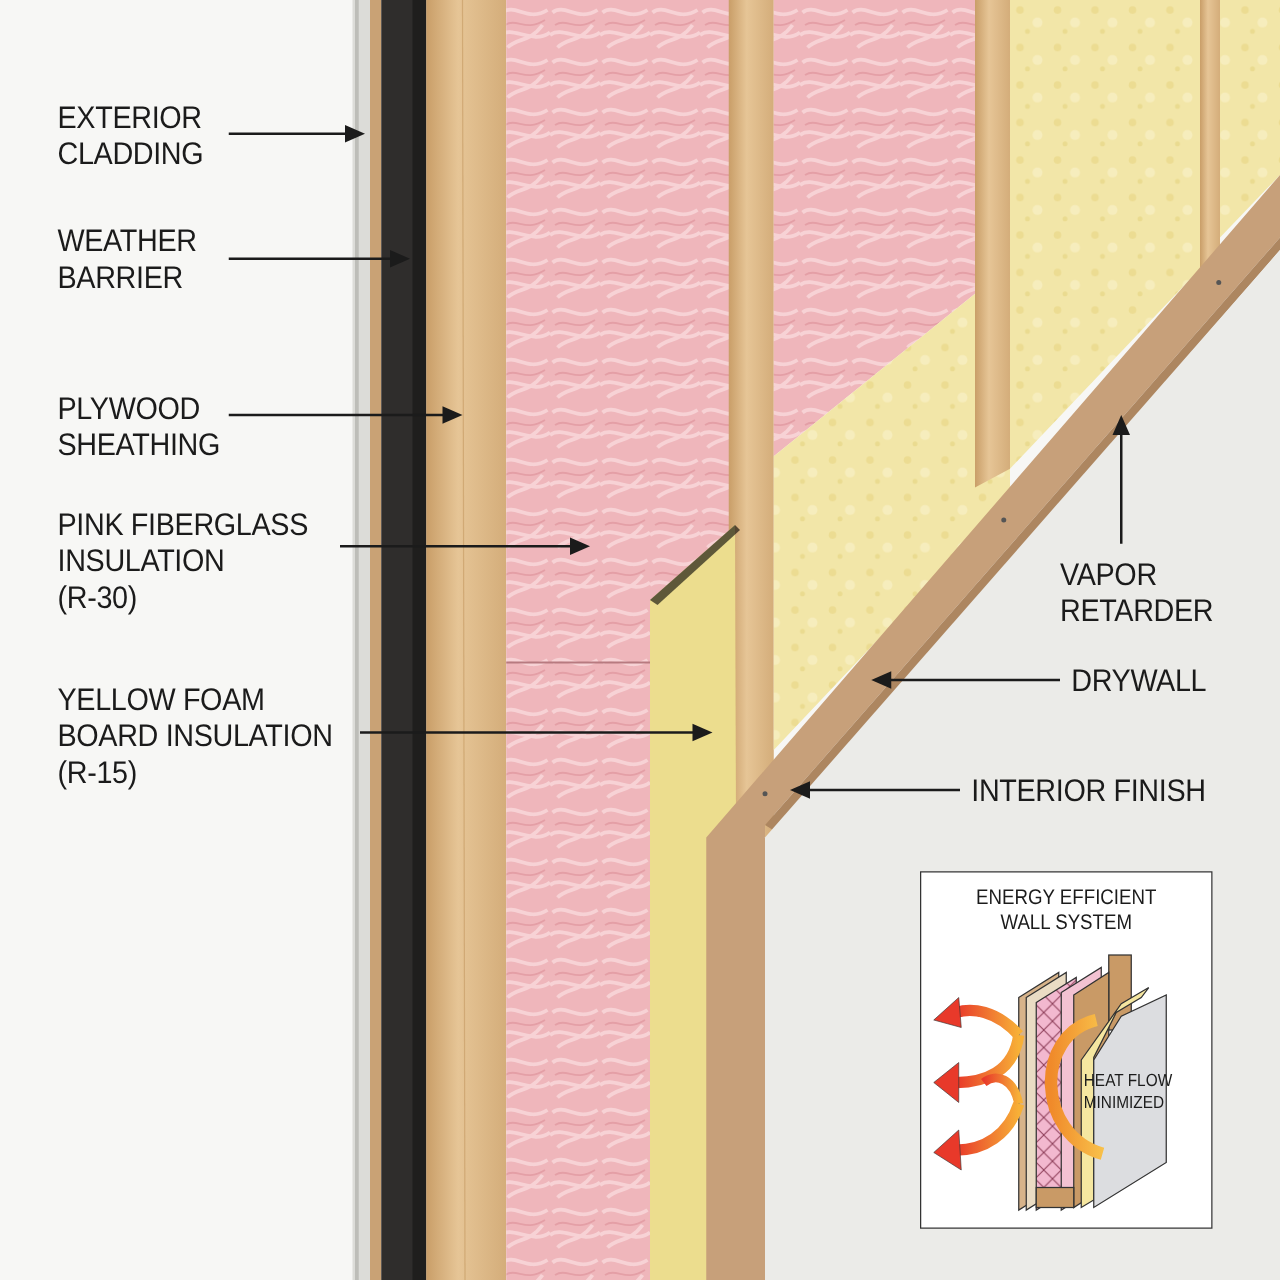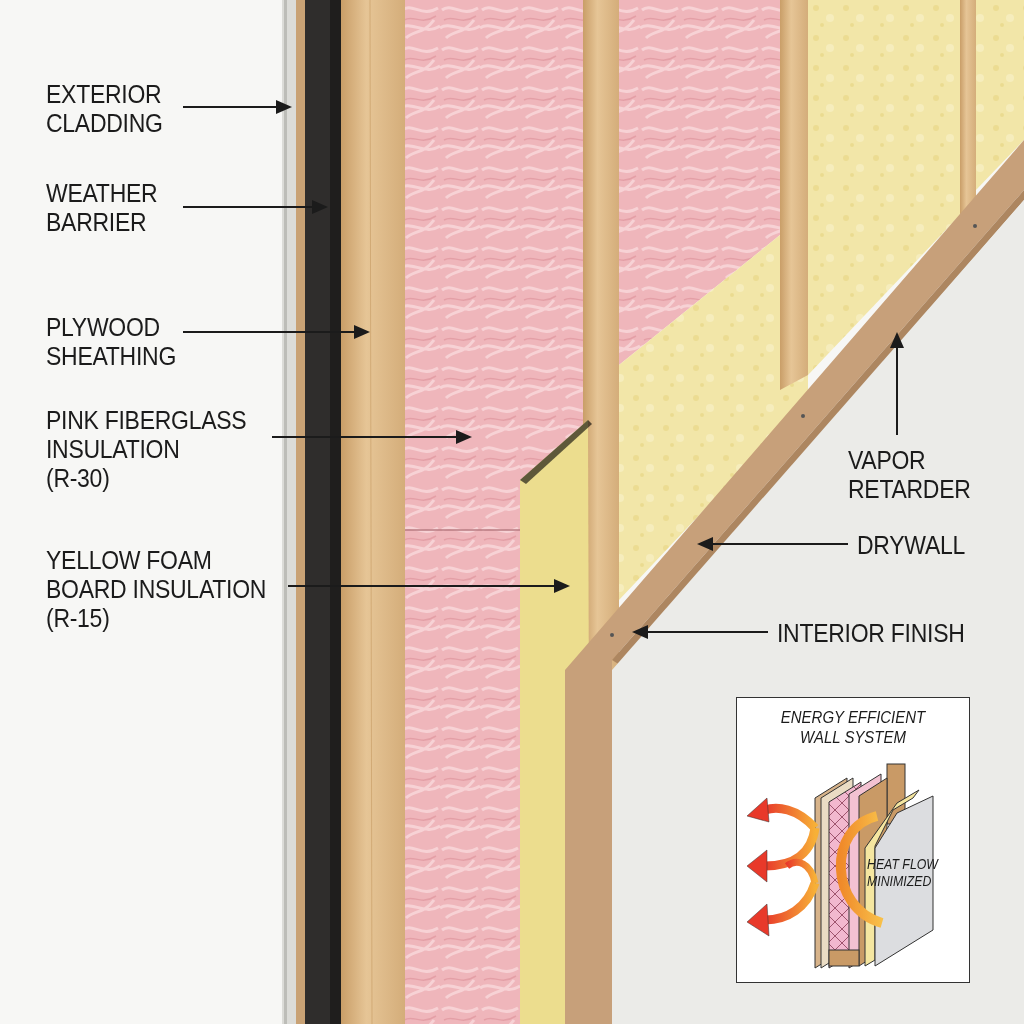--- a/index.html
+++ b/index.html
@@ -1,19 +1,19 @@
 <!DOCTYPE html>
 <html><head>
   <meta charset="utf-8">
   <style>
     html, body { margin: 0; padding: 0; }
     body { width: 1024px; height: 1024px; overflow: hidden; background: #f7f7f5; position: relative; font-family: "Liberation Sans", sans-serif; }
     .stage { position: absolute; left: 0; top: 0; width: 1024px; height: 1024px; }
     .label { position: absolute; color: #1b1b1b; font-family: "Liberation Sans", sans-serif; font-size: 25px; line-height: 29px; letter-spacing: -0.3px; transform: scaleX(0.92); transform-origin: left top; white-space: pre; }
-    .inset { position: absolute; left: 736px; top: 697px; width: 234px; height: 286px; background: #ffffff; border: 1.5px solid #333; box-sizing: border-box; font-style: italic; }
+    .inset { position: absolute; left: 736px; top: 697px; width: 234px; height: 286px; background: #ffffff; border: 1.5px solid #333; box-sizing: border-box; }
     .inset-title { position: absolute; left: 0; top: 10px; width: 100%; text-align: center; font-size: 17px; line-height: 20px; color: #1b1b1b; transform: scaleX(0.88); transform-origin: center top; white-space: pre; }
     .inset-caption { position: absolute; left: 130px; top: 158px; font-size: 14px; line-height: 17px; color: #1b1b1b; transform: scaleX(0.88); transform-origin: left top; white-space: pre; }
     svg { position: absolute; left: 0; top: 0; }
   </style>
 </head>
 <body>
 
 <div class="stage">
   <svg width="1024" height="1024" viewBox="0 0 1024 1024">
     <defs>

